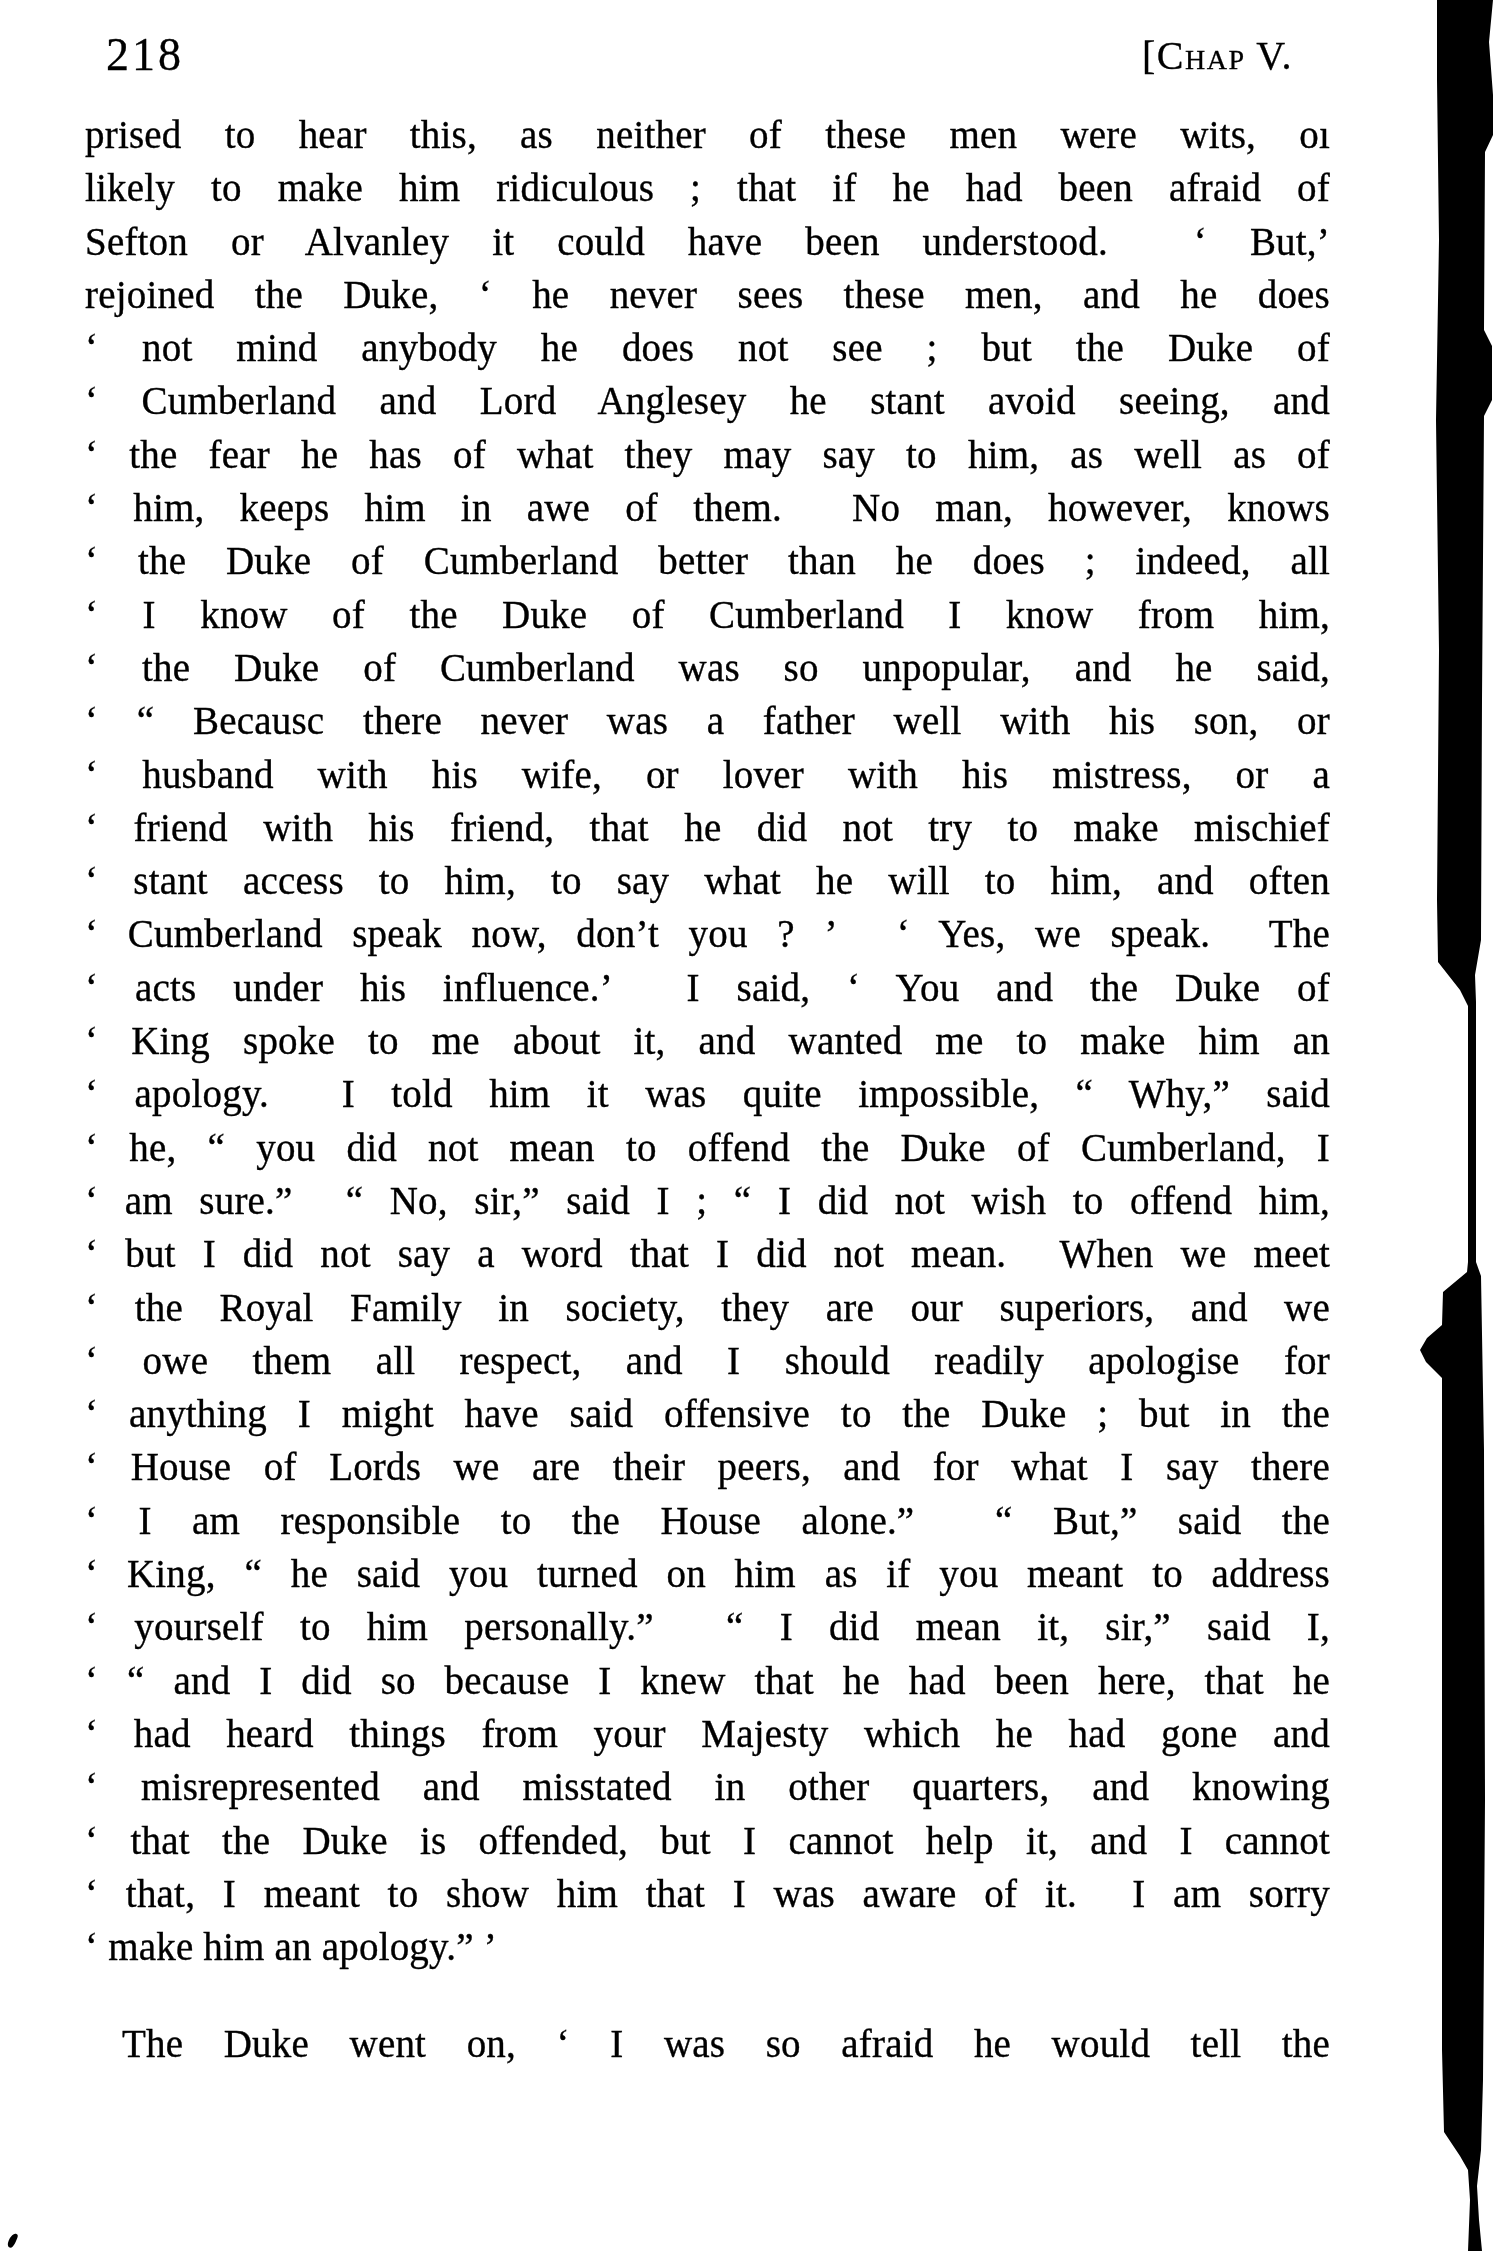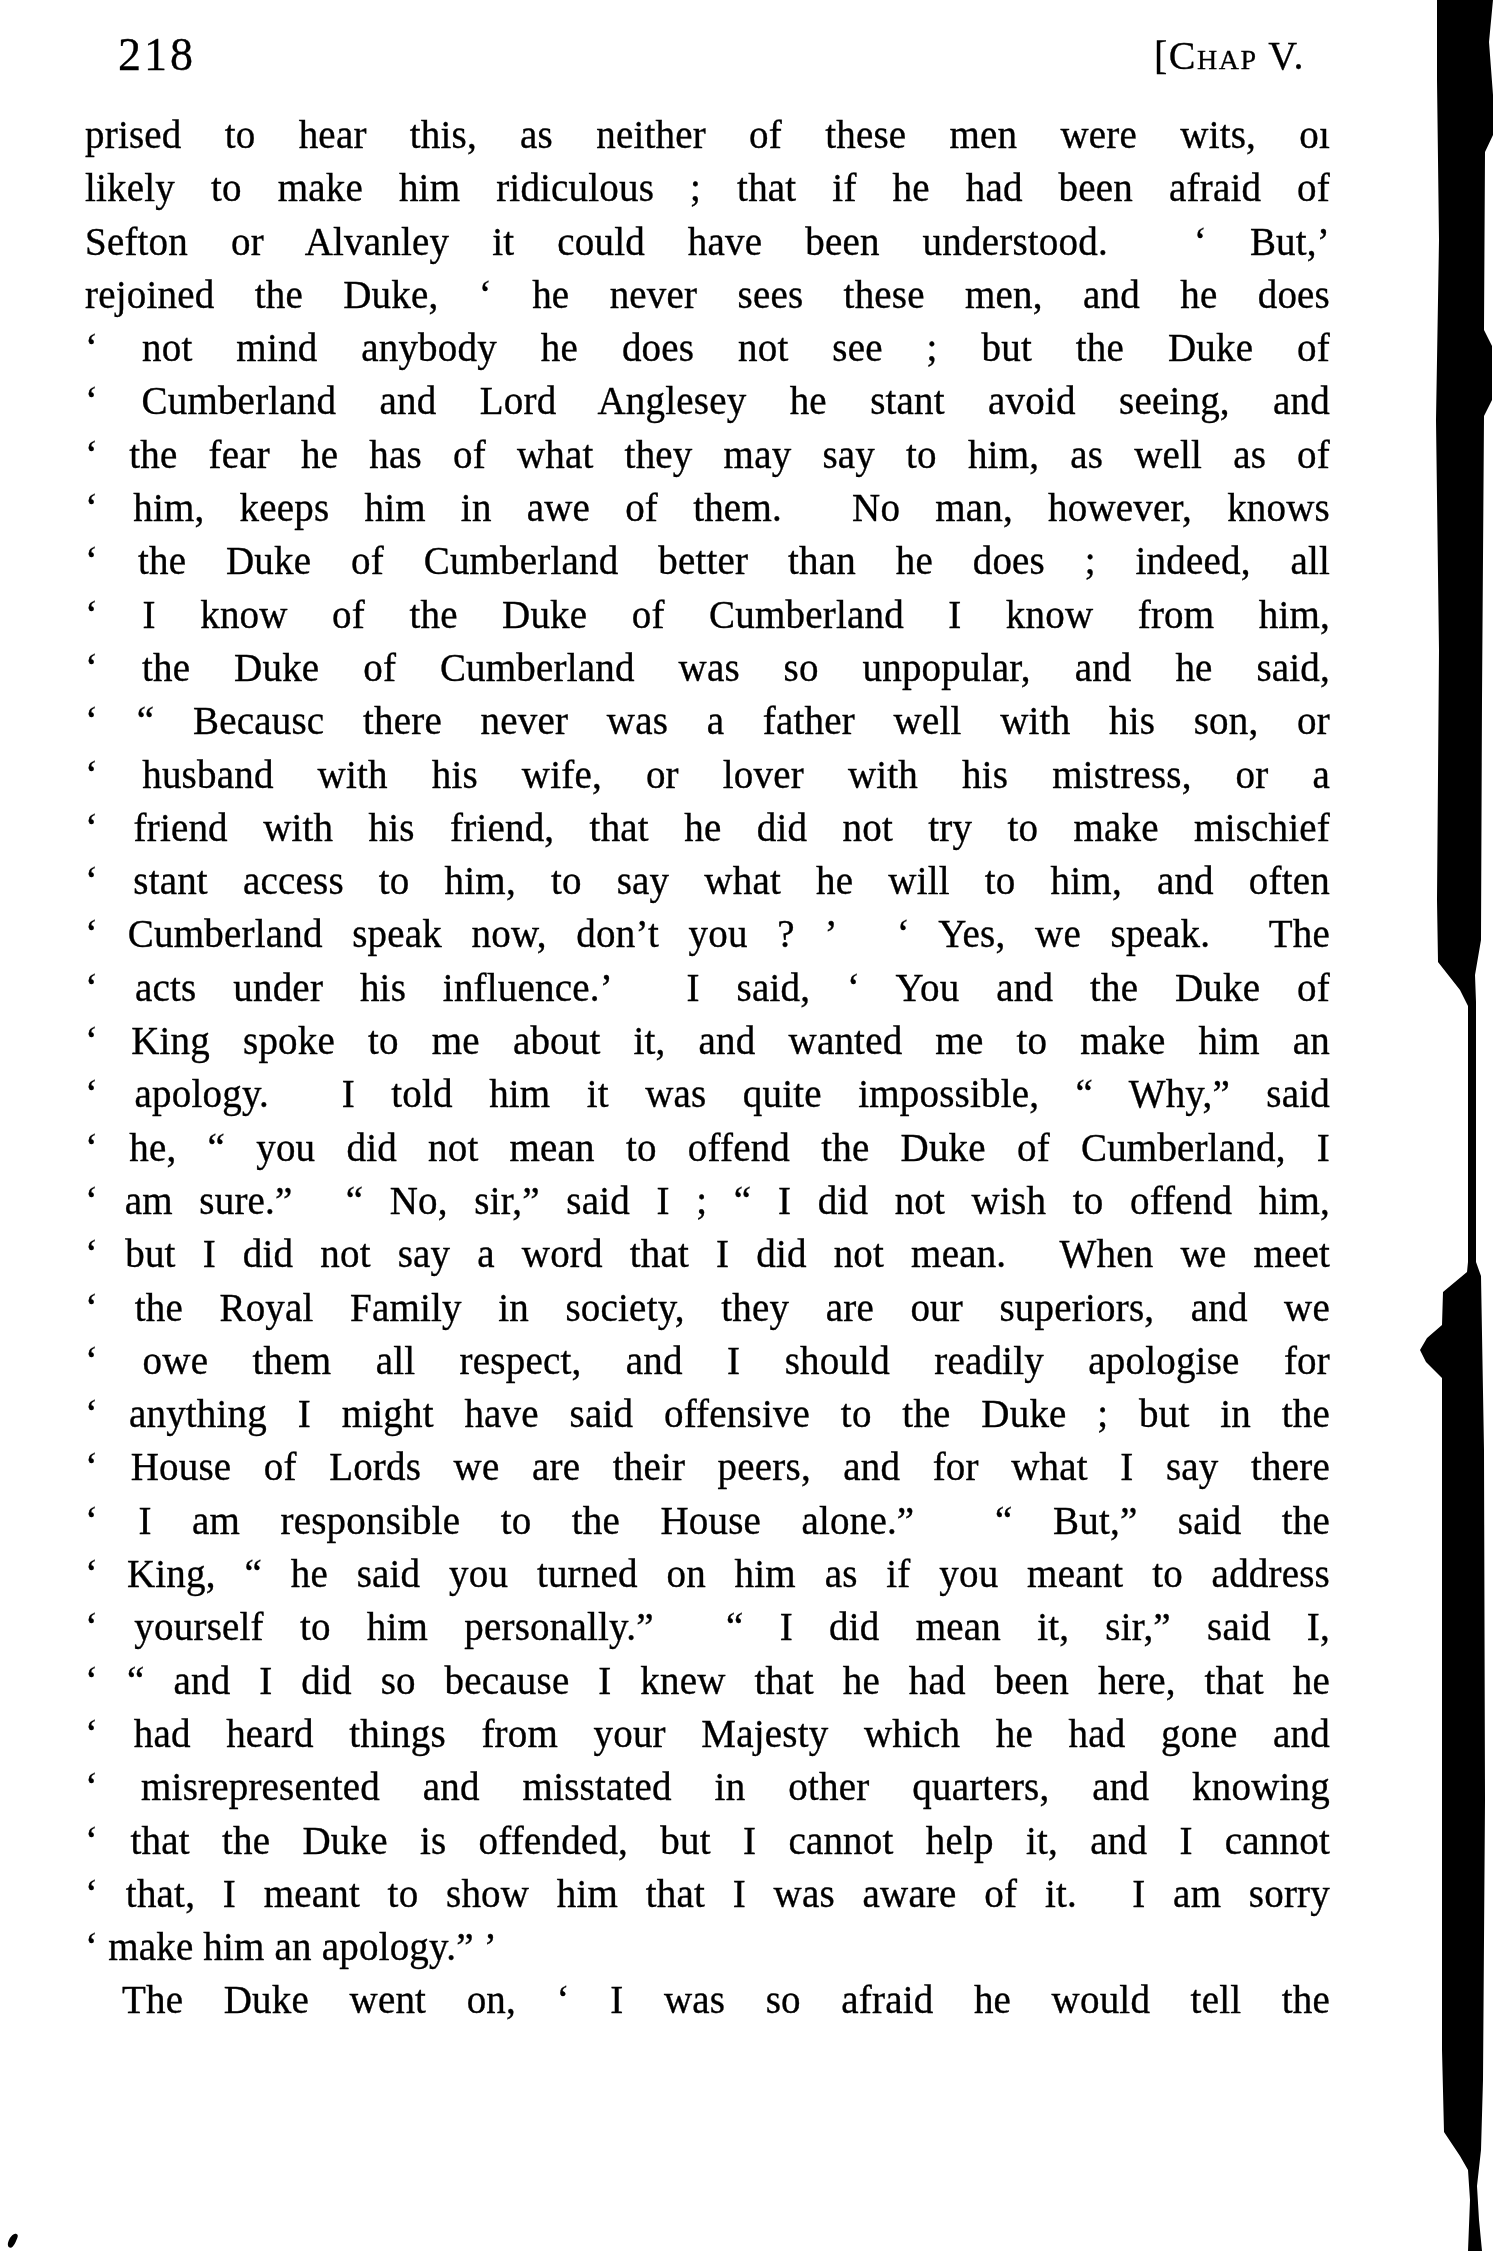--- a/index.html
+++ b/index.html
@@ -8,21 +8,21 @@
     position:relative;
     background:#ffffff;
     overflow:hidden;
     font-family:"Liberation Serif","DejaVu Serif",serif;
     color:#000;
   }
   .page { position:absolute; inset:0; }
 
   
   .header {
-    position:absolute; left:102px; top:26px; width:1245px; height:64px;
+    position:absolute; left:90px; top:26px; width:1245px; height:64px;
   }
   .page-number {
     position:absolute; left:16px; top:2px;
     font-size:46px; letter-spacing:3px;
     -webkit-text-stroke:0.3px #000;
   }
   .running-title {
     position:absolute; left:0; top:8px; width:100%;
     text-align:center;
     font-size:38px; letter-spacing:2.5px; word-spacing:9px;
@@ -42,21 +42,21 @@
     letter-spacing:0.2px;
     -webkit-text-stroke:0.35px #000;
   }
   .line {
     text-align:justify;
     text-align-last:justify;
     text-justify:inter-word;
     white-space:normal;
   }
   .line.flush-left { text-align-last:left; }
-  .line.indented  { text-indent:37px; }
+  .line.indented  { text-indent:37px;margin-top:44px; }
 
   
   .gutter-shadow {
     position:absolute; top:0; right:0; width:115px; height:2251px;
   }
   .ink-speck {
     position:absolute; left:9px; top:2233px;
     width:7px; height:15px;
     background:#000;
     border-radius:70% 30% 55% 45%;

